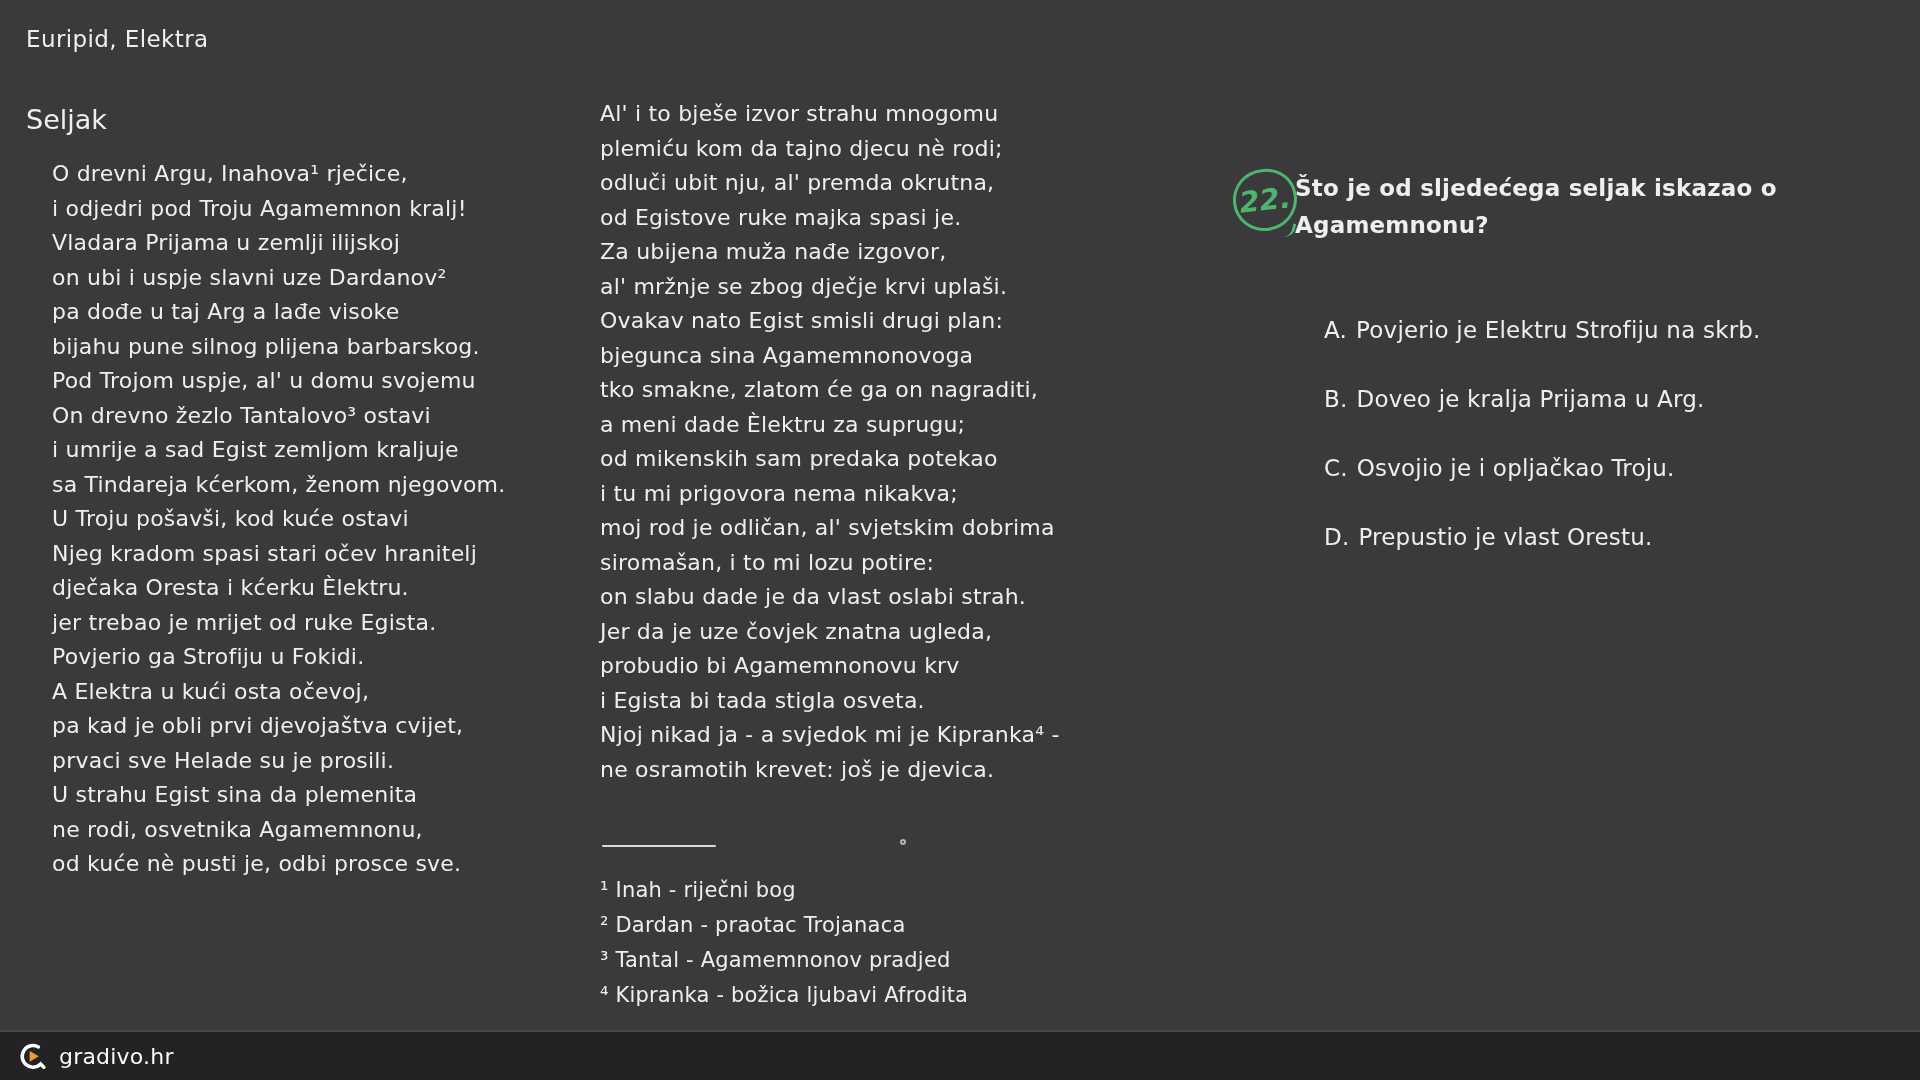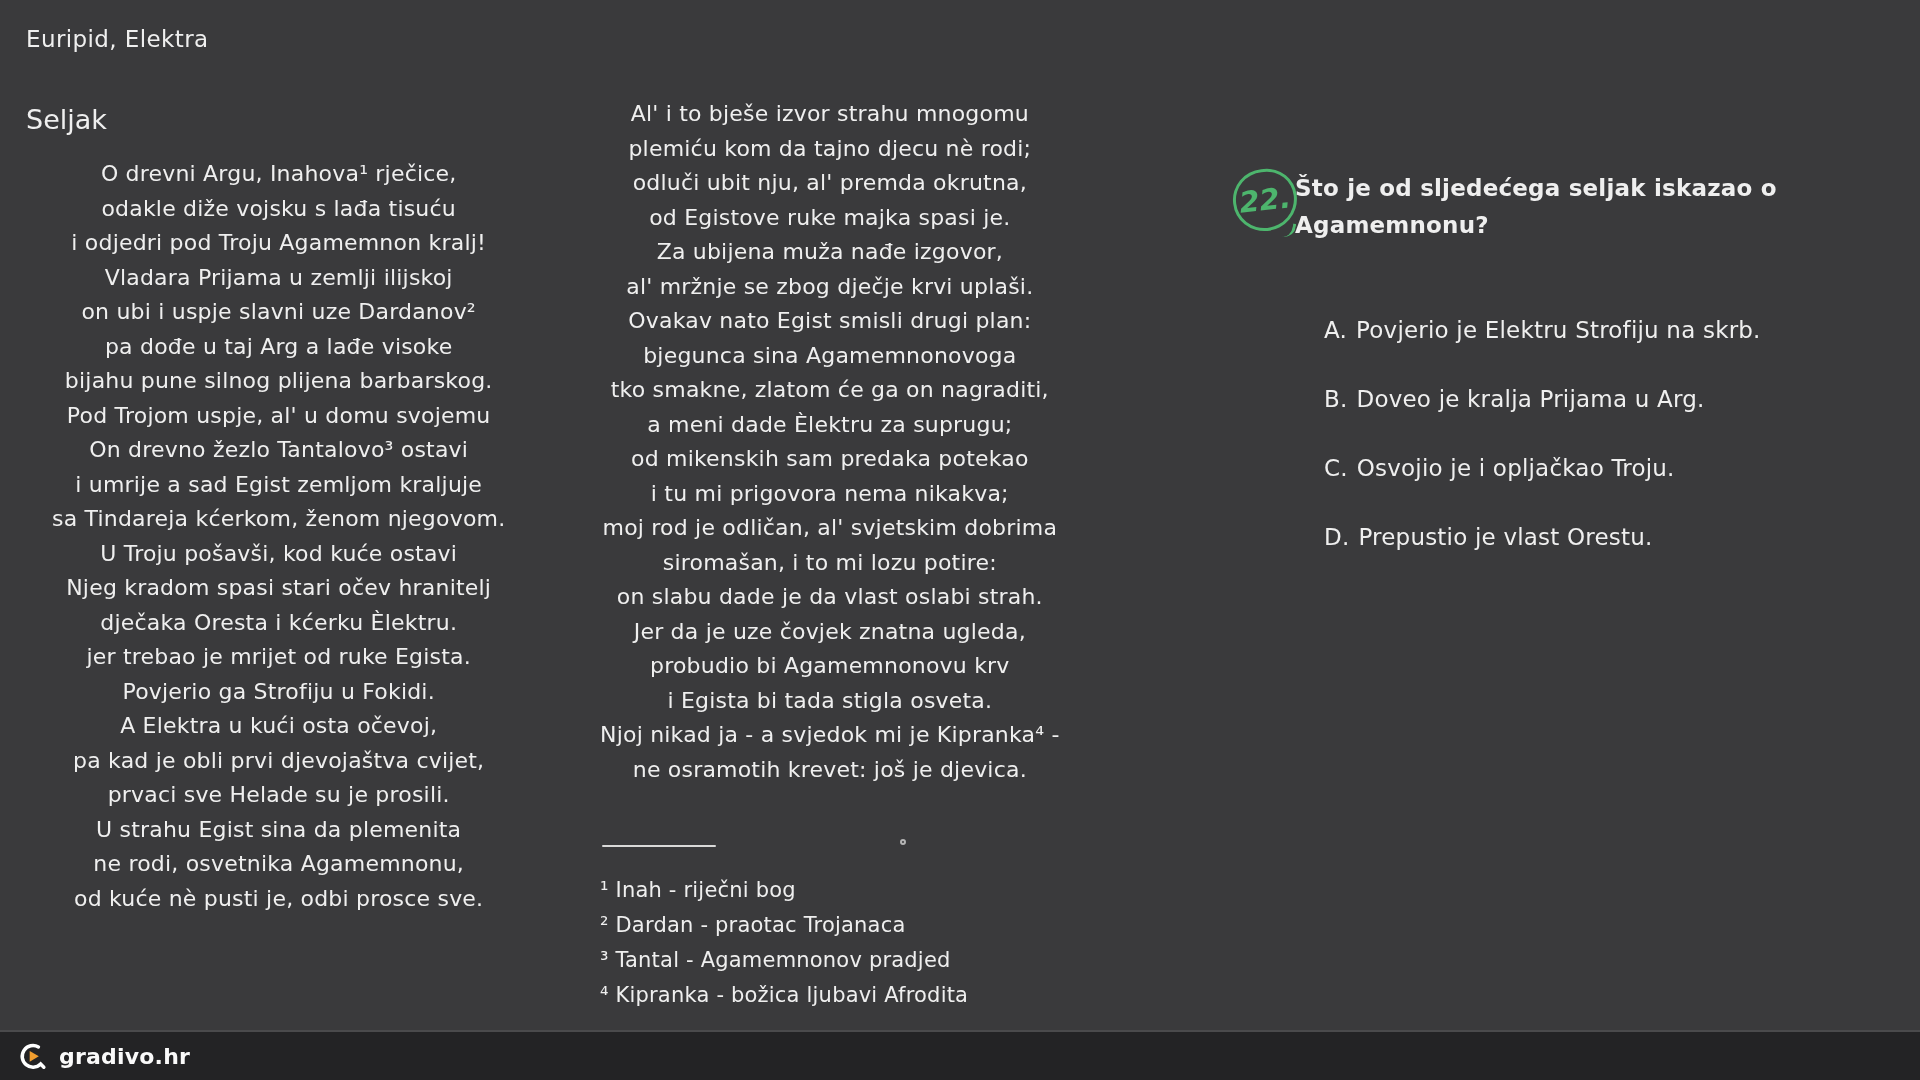--- a/index.html
+++ b/index.html
@@ -25,21 +25,20 @@
   .speaker{
     position:absolute;left:26px;top:104px;
     font-size:27px;
   }
   .poem{
     position:absolute;
     font-size:22px;
     line-height:34.5px;
     letter-spacing:0.2px;
     white-space:nowrap;
-    text-align:center;
   }
   .poem-col-1{left:52px;top:157px;}
   .poem-col-2{left:600px;top:97px;}
   .fn-rule{
     position:absolute;left:602px;top:845px;
     width:114px;height:2px;background:#d9d9d9;border-radius:2px;
   }
   .stray-dot{
     position:absolute;left:900px;top:839px;
     width:6px;height:6px;border:2px solid #b5b5b5;border-radius:50%;
@@ -88,37 +87,36 @@
   .footer{
     position:absolute;left:0;bottom:0;width:1920px;height:50px;
     background:var(--footer-bg);
     border-top:2px solid var(--divider);
     display:flex;align-items:center;
     padding-left:18px;
   }
   .logo{display:block;}
   .brand{
     margin-left:11px;
-    font-size:22px;font-weight:bold;
+    font-size:22px;font-weight:normal;
     color:#fafafa;letter-spacing:0.2px;
     font-family:"DejaVu Sans","Liberation Sans",sans-serif;
     text-align:center;
   }
 </style>
 </head>
 <body>
 
 <div class="page-title">Euripid, Elektra</div>
 
 <div class="speaker">Seljak</div>
 
 <div class="poem poem-col-1">
 
 <div class="poem-line">O drevni Argu, Inahova¹ rječice,</div>
-    <div class="poem-line">odakle diže vojsku s lađa tisuću</div>
     <div class="poem-line">i odjedri pod Troju Agamemnon kralj!</div>
     <div class="poem-line">Vladara Prijama u zemlji ilijskoj</div>
     <div class="poem-line">on ubi i uspje slavni uze Dardanov²</div>
     <div class="poem-line">pa dođe u taj Arg a lađe visoke</div>
     <div class="poem-line">bijahu pune silnog plijena barbarskog.</div>
     <div class="poem-line">Pod Trojom uspje, al' u domu svojemu</div>
     <div class="poem-line">On drevno žezlo Tantalovo³ ostavi</div>
     <div class="poem-line">i umrije a sad Egist zemljom kraljuje</div>
     <div class="poem-line">sa Tindareja kćerkom, ženom njegovom.</div>
     <div class="poem-line">U Troju pošavši, kod kuće ostavi</div>

